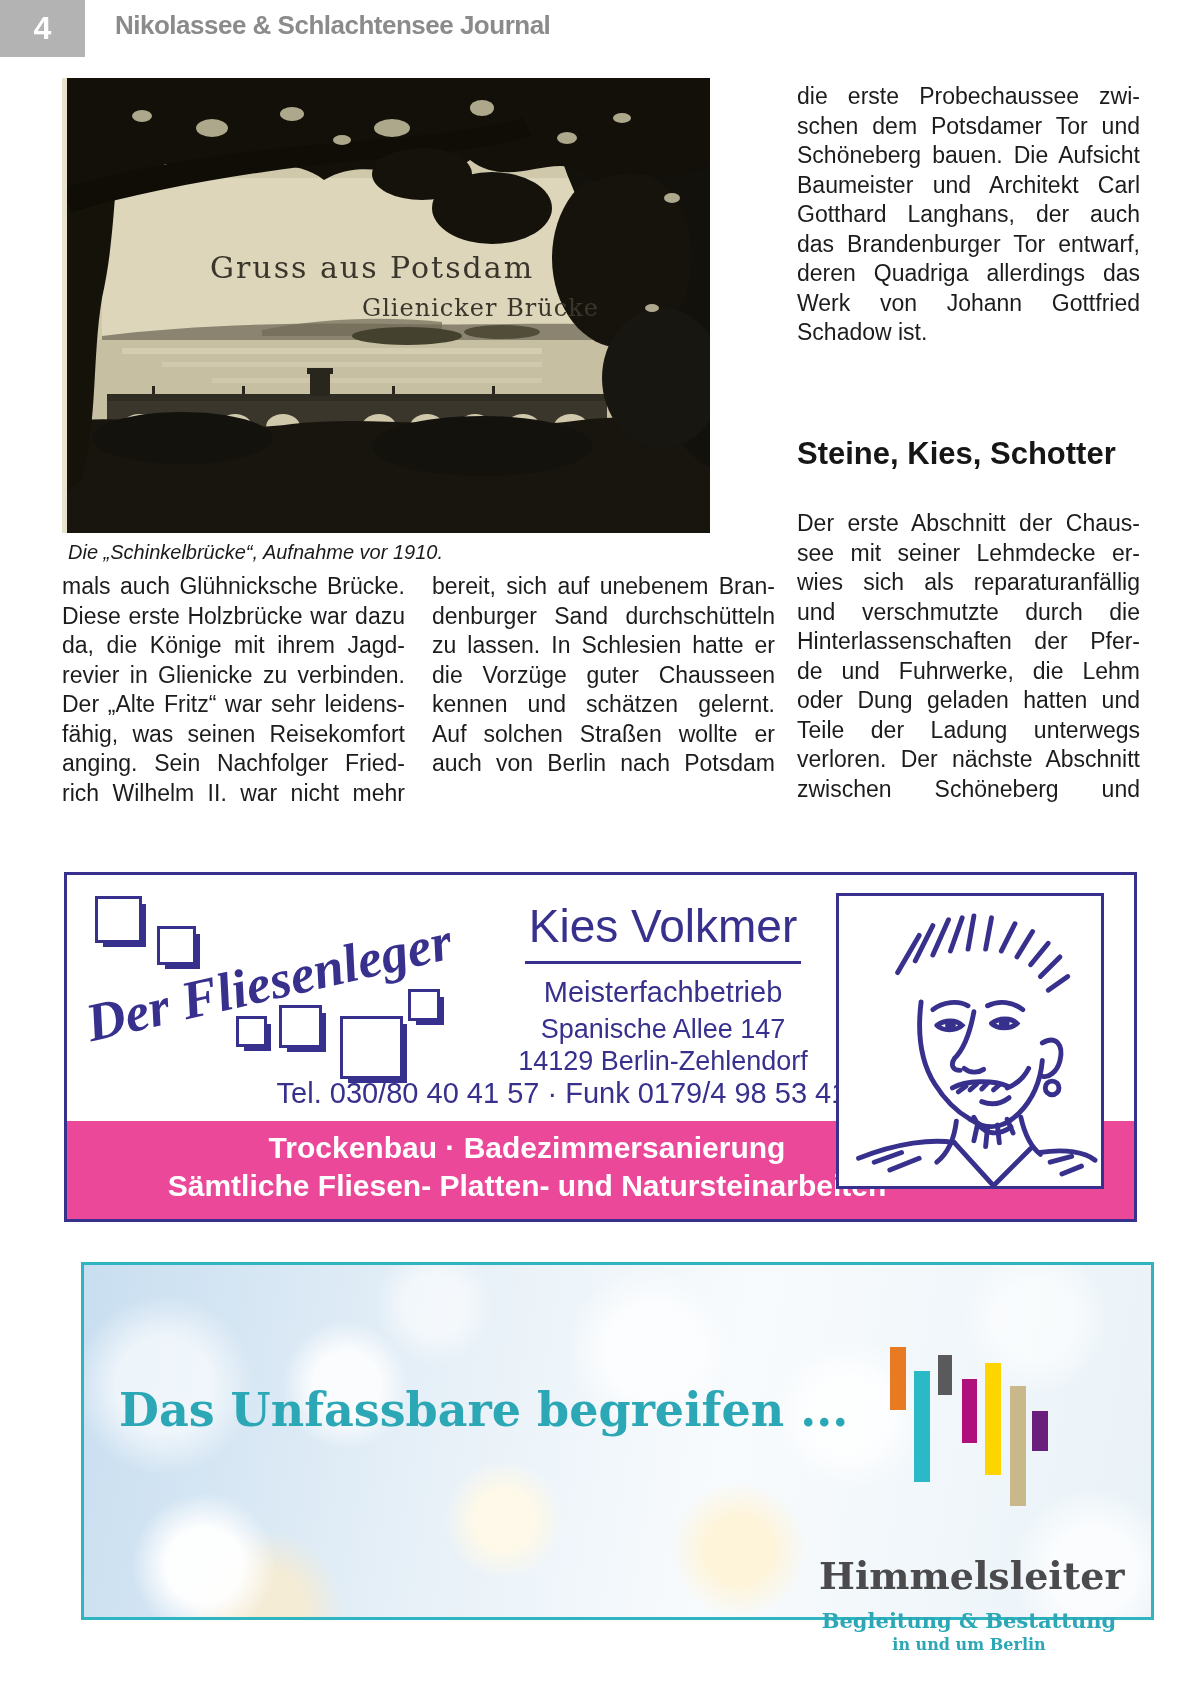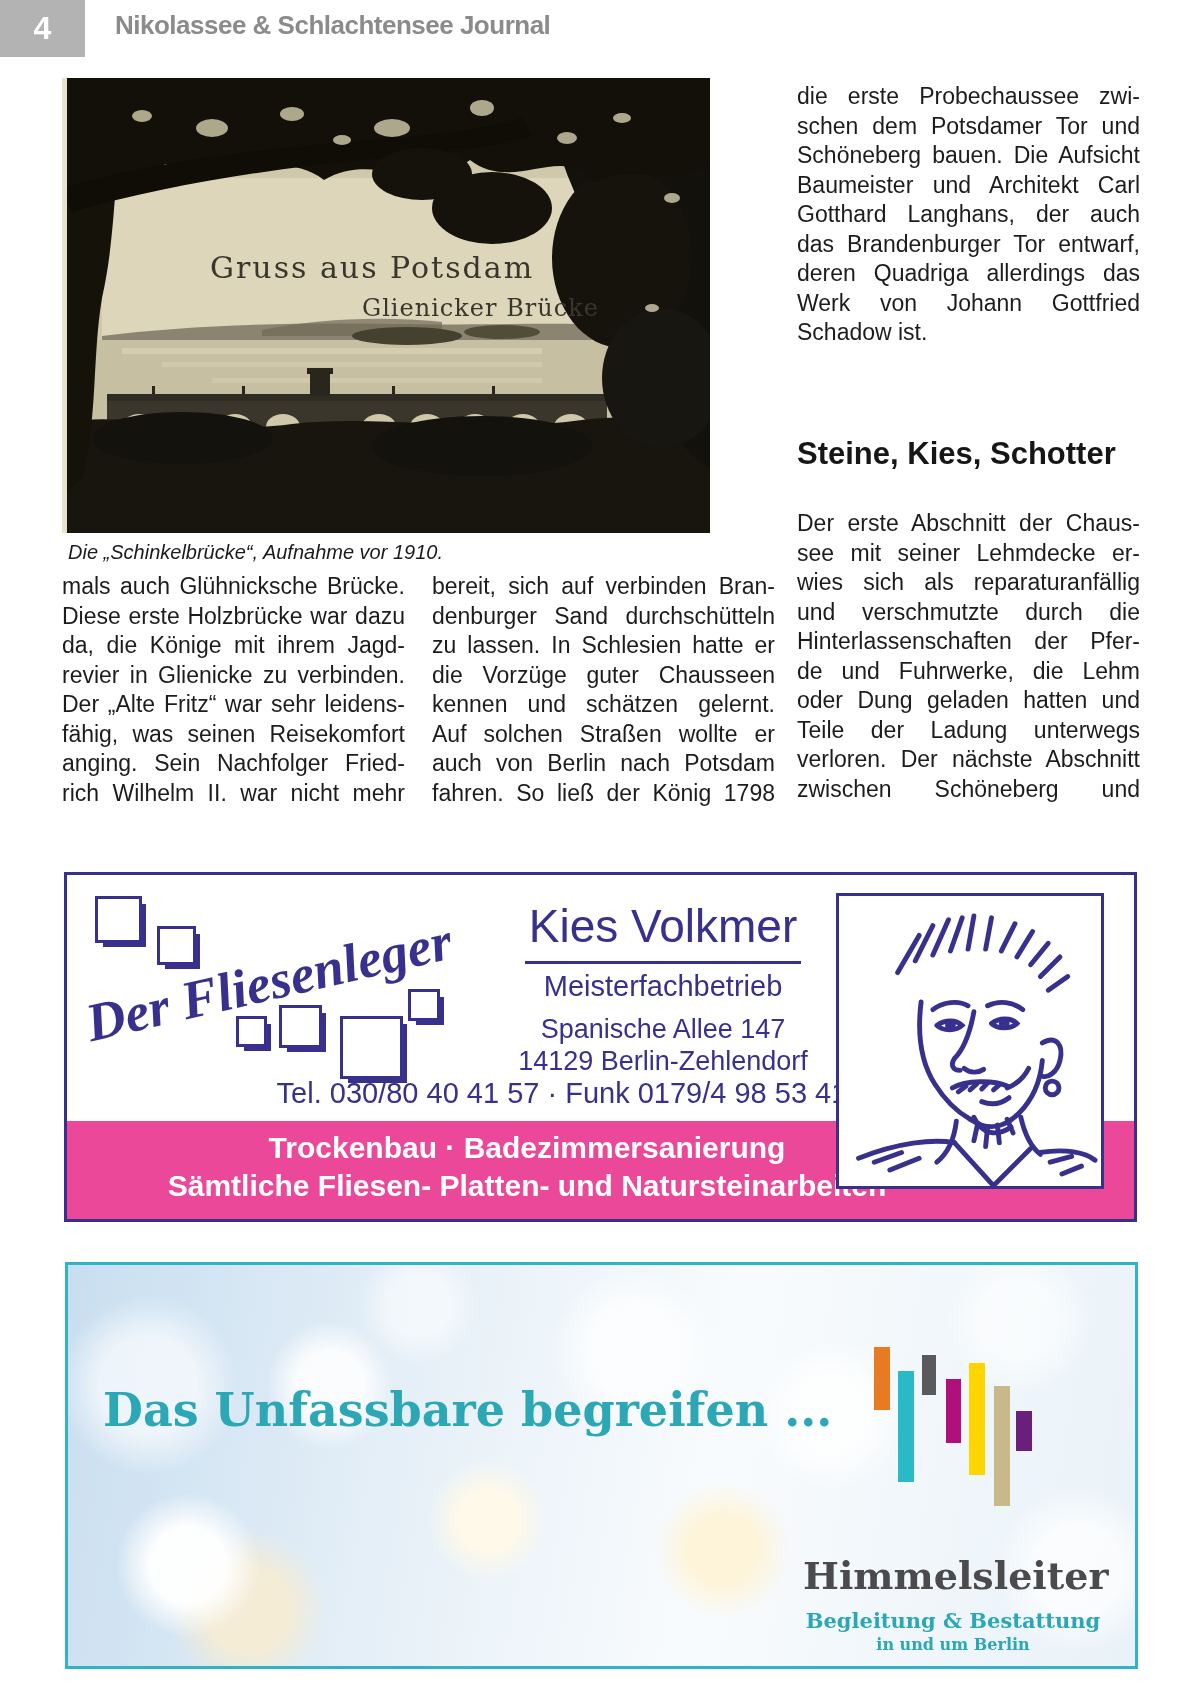--- a/index.html
+++ b/index.html
@@ -31,34 +31,34 @@
   
   .fl-ad{position:absolute;left:64px;top:872px;width:1073px;height:350px;
          border:3px solid #37308d;background:#ffffff;box-sizing:border-box;}
   .fl-sq{position:absolute;border:3px solid #37308d;background:#ffffff;
          box-shadow:6px 6px 0 -2px #37308d;box-sizing:border-box;}
   .fl-tagline{position:absolute;left:20px;top:118px;transform:rotate(-13deg);transform-origin:0 50%;
               font-family:"Liberation Serif",serif;font-style:italic;font-weight:700;
               font-size:54px;color:#37308d;white-space:nowrap;}
   .mv-head{position:absolute;left:438px;top:24px;width:316px;text-align:center;color:#37308d;}
   .mv-name{display:inline-block;font-size:46px;border-bottom:3px solid #37308d;padding:0 4px 8px 4px;}
-  .mv-sub{font-size:29px;margin-top:6px;}
+  .mv-sub{font-size:29px;margin-top:12px;}
   .mv-addr{position:absolute;left:438px;top:138px;width:316px;text-align:center;
            font-size:27px;line-height:32px;color:#37308d;}
   .mv-tel{position:absolute;left:165px;top:202px;width:660px;text-align:center;
           font-size:29px;color:#37308d;}
   .fl-bar{position:absolute;left:0;bottom:0;width:100%;height:98px;background:#ec4899;}
   .fl-bar-text{margin-left:60px;width:800px;text-align:center;color:#ffffff;font-weight:700;}
   .fl-bar-line1{font-size:30px;padding-top:10px;}
   .fl-bar-line2{font-size:30px;padding-top:4px;}
   .fl-portrait{position:absolute;left:769px;top:18px;width:268px;height:296px;background:#ffffff;
                border:3px solid #37308d;box-sizing:border-box;z-index:2;}
 
   
-  .hs-ad{position:absolute;left:65px;top:1262px;width:1073px;height:407px;
+  .hs-ad{position:absolute;left:81px;top:1262px;width:1073px;height:358px;
          border:3px solid #2fb4c1;box-sizing:border-box;
          background:
            radial-gradient(circle at 120px 300px, rgba(255,255,255,.95) 0 38px, rgba(255,255,255,0) 72px),
            radial-gradient(circle at 262px 120px, rgba(255,255,255,.85) 0 34px, rgba(255,255,255,0) 64px),
            radial-gradient(circle at 420px 255px, rgba(255,249,232,.95) 0 30px, rgba(255,255,255,0) 60px),
            radial-gradient(circle at 565px 85px,  rgba(255,255,255,.75) 0 44px, rgba(255,255,255,0) 82px),
            radial-gradient(circle at 655px 285px, rgba(255,243,212,.85) 0 34px, rgba(255,255,255,0) 68px),
            radial-gradient(circle at 765px 150px, rgba(255,255,255,.8) 0 40px, rgba(255,255,255,0) 76px),
            radial-gradient(circle at 80px 120px,  rgba(255,255,255,.65) 0 48px, rgba(255,255,255,0) 90px),
            radial-gradient(circle at 350px 40px,  rgba(255,255,255,.55) 0 30px, rgba(255,255,255,0) 60px),
@@ -153,28 +153,27 @@
       <div class="jline">mals auch Glühnicksche Brücke.</div>
       <div class="jline">Diese erste Holzbrücke war dazu</div>
       <div class="jline">da, die Könige mit ihrem Jagd-</div>
       <div class="jline">revier in Glienicke zu verbinden.</div>
       <div class="jline">Der „Alte Fritz“ war sehr leidens-</div>
       <div class="jline">fähig, was seinen Reisekomfort</div>
       <div class="jline">anging. Sein Nachfolger Fried-</div>
       <div class="jline">rich Wilhelm II. war nicht mehr</div>
     </div>
   <div class="col col-mid">
-      <div class="jline">bereit, sich auf verbinden Bran-</div>
+      <div class="jline">bereit, sich auf unebenem Bran-</div>
       <div class="jline">denburger Sand durchschütteln</div>
       <div class="jline">zu lassen. In Schlesien hatte er</div>
       <div class="jline">die Vorzüge guter Chausseen</div>
       <div class="jline">kennen und schätzen gelernt.</div>
       <div class="jline">Auf solchen Straßen wollte er</div>
       <div class="jline">auch von Berlin nach Potsdam</div>
-      <div class="jline">fahren. So ließ der König 1798</div>
     </div>
   <div class="col col-right-p1 plain-last">
       <div class="jline">die erste Probechaussee zwi-</div>
       <div class="jline">schen dem Potsdamer Tor und</div>
       <div class="jline">Schöneberg bauen. Die Aufsicht</div>
       <div class="jline">Baumeister und Architekt Carl</div>
       <div class="jline">Gotthard Langhans, der auch</div>
       <div class="jline">das Brandenburger Tor entwarf,</div>
       <div class="jline">deren Quadriga allerdings das</div>
       <div class="jline">Werk von Johann Gottfried</div>

